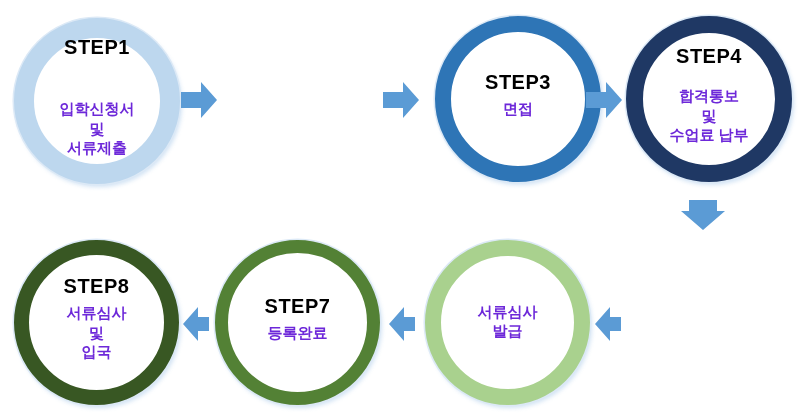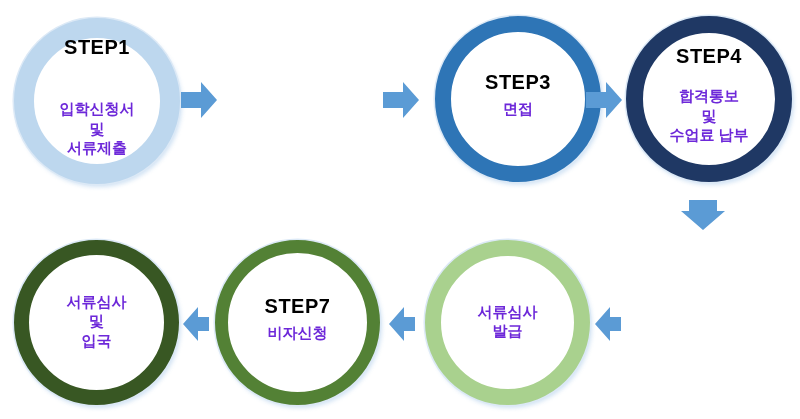--- a/index.html
+++ b/index.html
@@ -118,26 +118,27 @@
     <div class="step-subtitle">서류심사
 발급</div>
   </div>
 
   <svg class="arrow al2" width="26" height="36" viewBox="0 0 26 36" data-style-bind="fill:arrow.color" style="fill: rgb(91, 155, 213);">
     <polygon points="26,11 15,11 15,1 0,18 15,35 15,25 26,25"></polygon>
   </svg>
 
   <div class="circle s7" data-style-bind="borderColor:steps.6.ring_color" style="border-color: rgb(83, 129, 53);">
     <div class="step-title">STEP7</div>
-    <div class="step-subtitle">비자신청</div>
+    <div class="step-subtitle">등록완료</div>
   </div>
 
   <svg class="arrow al3" width="26" height="36" viewBox="0 0 26 36" data-style-bind="fill:arrow.color" style="fill: rgb(91, 155, 213);">
     <polygon points="26,11 15,11 15,1 0,18 15,35 15,25 26,25"></polygon>
   </svg>
 
   <div class="circle s8" data-style-bind="borderColor:steps.7.ring_color" style="border-color: rgb(56, 87, 35);">
+    <div class="step-title">STEP8</div>
     <div class="step-subtitle">서류심사
 및
 입국</div>
   </div>
 
 </div>
 
 </body></html>

